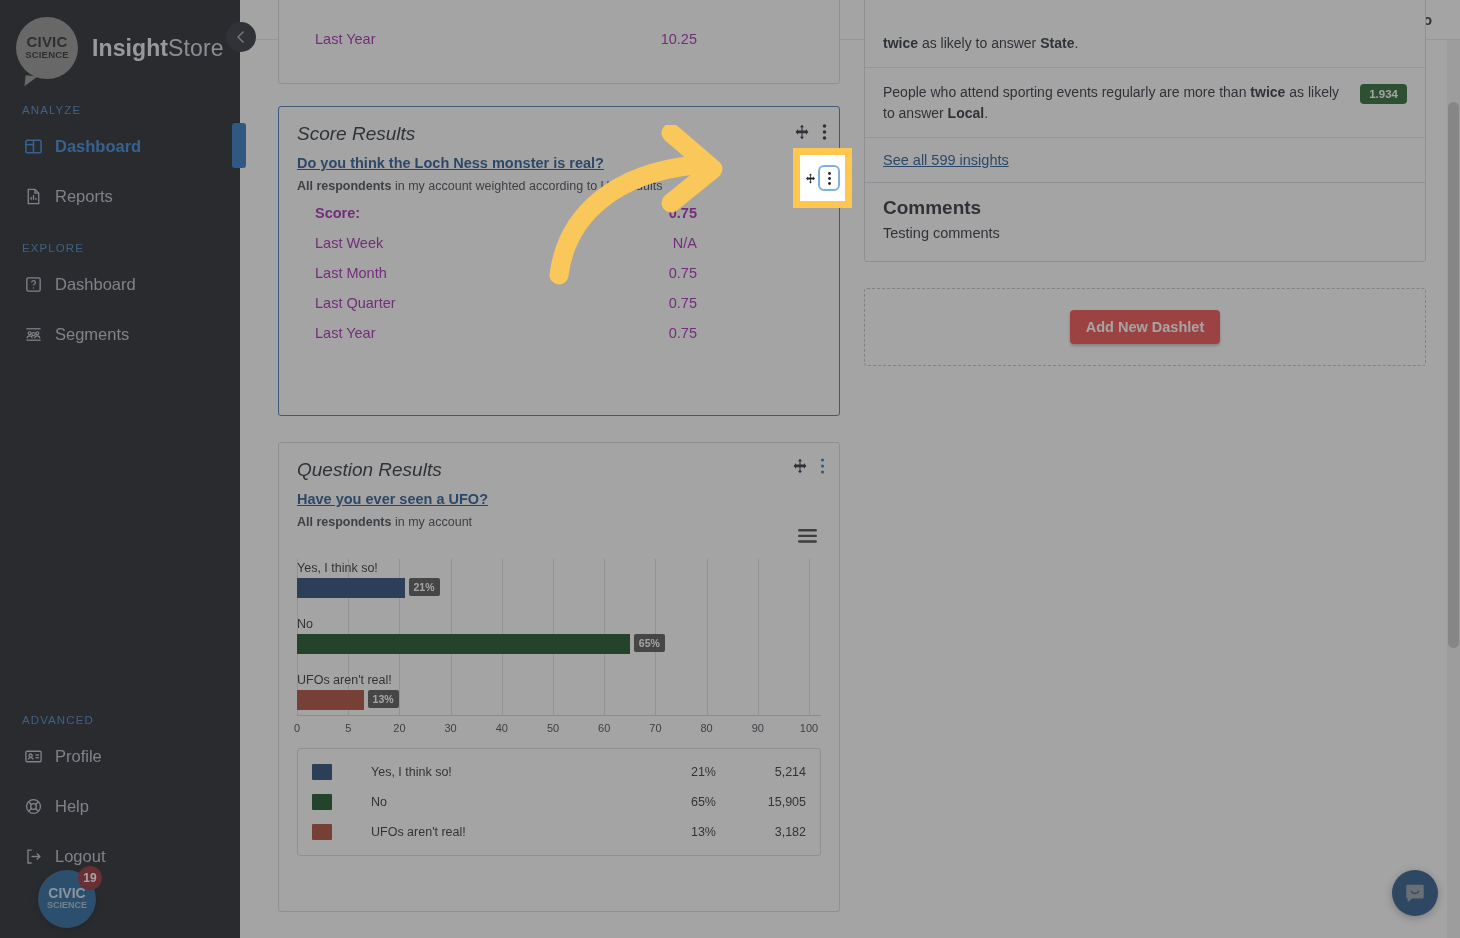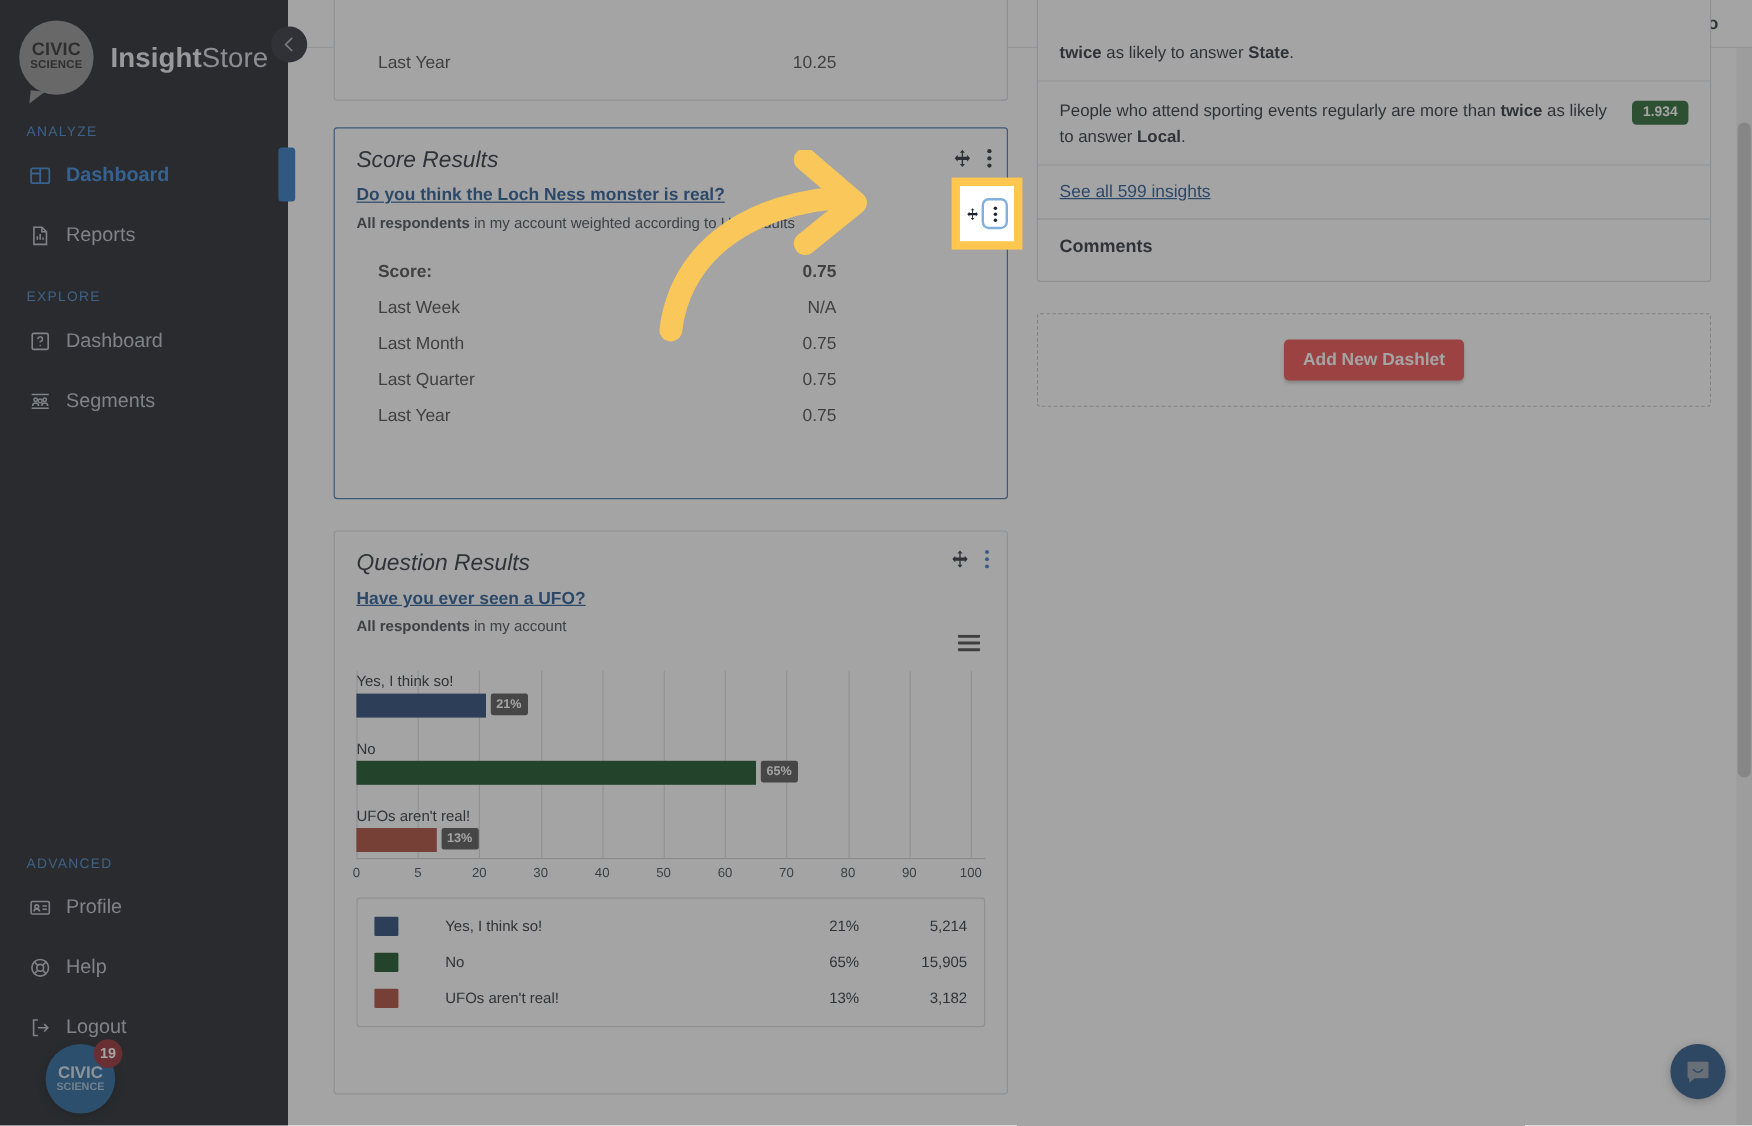--- a/index.html
+++ b/index.html
@@ -136,22 +136,22 @@
   .card-q {
     display: block; padding: 10px 18px 0 18px;
     font-size: 14.5px; font-weight: bold; color: #1a4f8f;
     text-decoration: underline; cursor: pointer;
   }
   .card-sub { padding: 8px 18px 0 18px; font-size: 12.5px; color: #3a4048; }
   .card-sub b { font-weight: bold; }
 
   .kv-list { padding: 12px 18px 10px 18px; }
   .kv-row {
-    display: flex; height: 30px; align-items: flex-end;
-    font-size: 14.5px; color: #404040;
+    display: flex; height: 30px; align-items: flex-start;
+    font-size: 14.5px; color: #a21caf;
   }
   .kv-row .k { width: 330px; padding-left: 18px; }
   .kv-row .v { width: 70px; text-align: right; }
   .kv-row.bold .k, .kv-row.bold .v { font-weight: bold; }
 
   .card-tools {
     position: absolute; right: 14px; top: 14px;
     display: flex; align-items: center; gap: 12px;
   }
   .tool-icon { cursor: pointer; display: block; }
@@ -193,21 +193,21 @@
   .insight-text b { font-weight: bold; }
   .insight-badge {
     background: #1c5e27; color: #fff; font-size: 11.5px; font-weight: bold;
     padding: 4px 9px; border-radius: 4px; white-space: nowrap; margin-top: 2px;
   }
   .insights-link {
     display: block; padding: 14px 18px; font-size: 14.5px;
     color: #1a4f8f; text-decoration: underline; cursor: pointer;
   }
   .comments-block { border-top: 1px solid #d5d9de; padding: 14px 18px 20px 18px; }
-  .comments-title { font-size: 15px; font-weight: bold; color: #20262f; }
+  .comments-title { font-size: 19px; font-weight: bold; color: #20262f; }
   .comments-body { font-size: 14.5px; color: #20262f; margin-top: 6px; }
 
   .add-dashlet {
     margin-top: 26px; height: 78px;
     border: 1px dashed #b9bec5; border-radius: 3px;
     display: flex; align-items: center; justify-content: center;
   }
   .add-dashlet-btn {
     background: #ef4444; color: #fff; border: none; border-radius: 4px;
     font-family: "Liberation Sans", sans-serif;
@@ -549,20 +549,21 @@
           <div class="insight-row">
             <div class="insight-text">
               <span>People who attend sporting events regularly are more than </span><b>twice</b><span> as likely to answer </span><b>Local</b><span>.</span>
             </div>
             <div class="insight-badge">1.934</div>
           </div>
           <a class="insights-link">See all 599 insights</a>
 
           <div class="comments-block">
             <div class="comments-title">Comments</div>
+            <div class="comments-body">Testing comments</div>
           </div>
         </div>
 
         <div class="add-dashlet">
           <button class="add-dashlet-btn">Add New Dashlet</button>
         </div>
       </div>
 
     </div>
 

